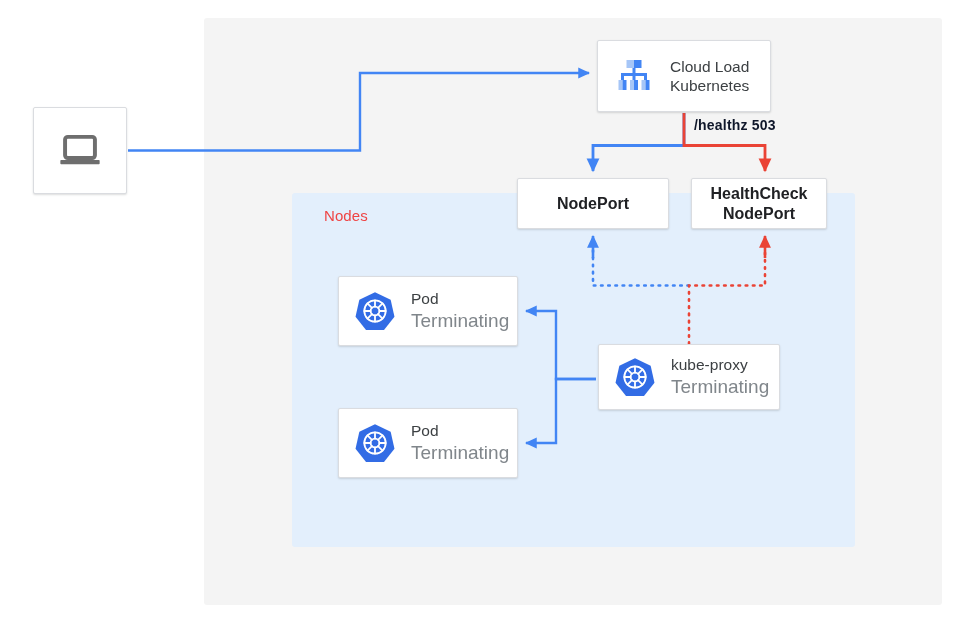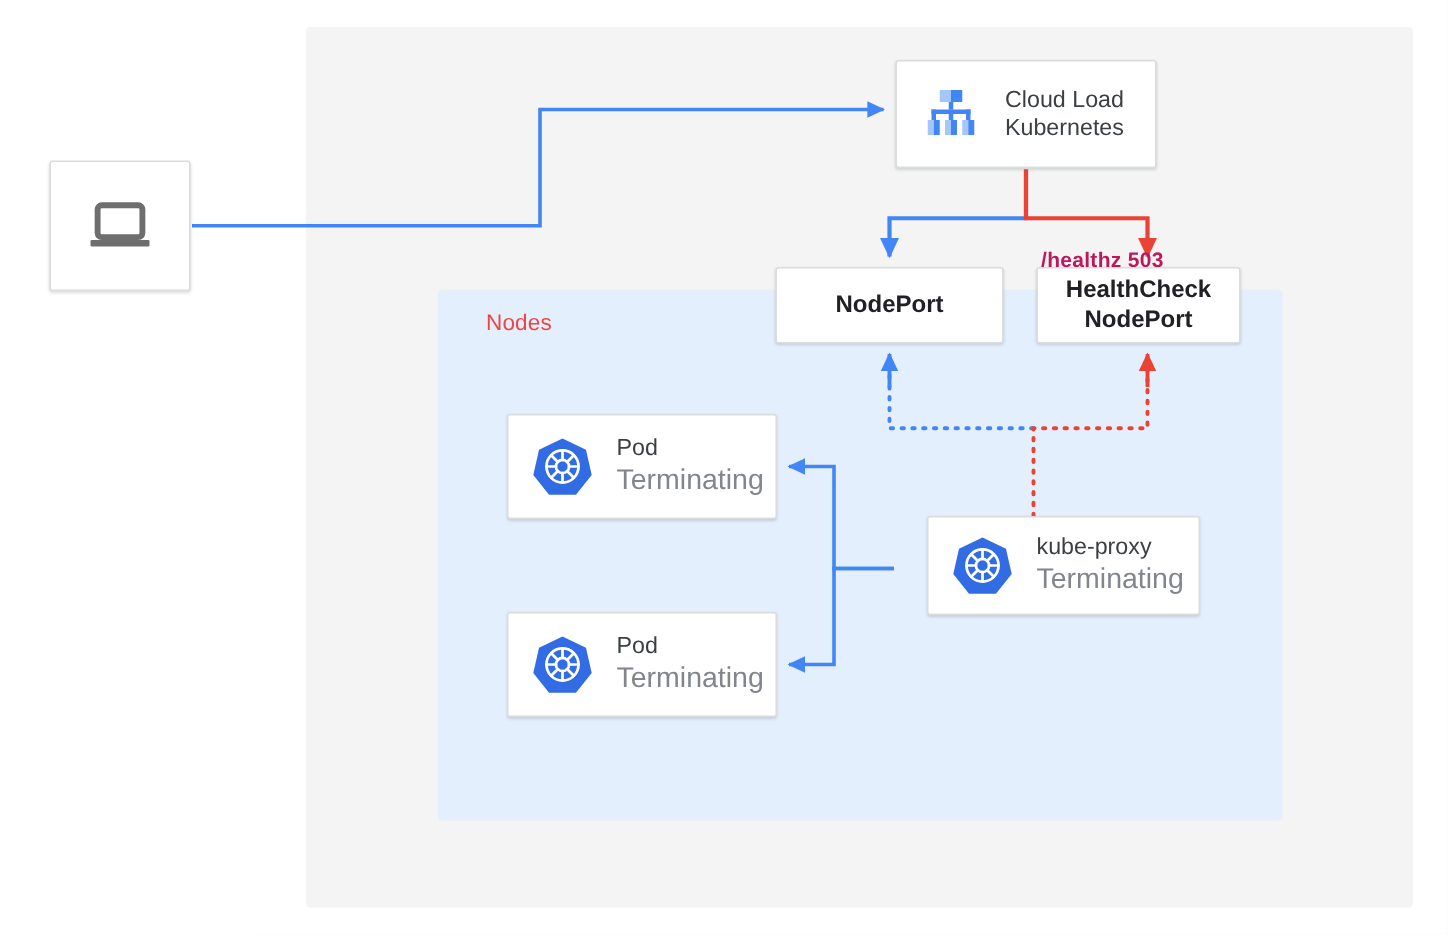--- a/index.html
+++ b/index.html
@@ -95,40 +95,39 @@
     font-weight: bold;
     font-size: 16px;
     color: #202124;
     line-height: 1.25;
   }
   
   #client-box   { left: 33px;  top: 107px; width: 94px;  height: 87px;  }
   #lb-box       { left: 597px; top: 40px;  width: 174px; height: 72px;  }
   #nodeport-box { left: 517px; top: 178px; width: 152px; height: 51px;  }
   #hcnodeport-box { left: 691px; top: 178px; width: 136px; height: 51px; }
-  #kubeproxy-box{ left: 598px; top: 344px; width: 182px; height: 66px; margin-left: 20px;  }
+  #kubeproxy-box{ left: 598px; top: 344px; width: 182px; height: 66px;  }
   #pod1-box     { left: 338px; top: 276px; width: 180px; height: 70px;  }
   #pod2-box     { left: 338px; top: 408px; width: 180px; height: 70px;  }
 
   #client-box .card-icon-row {
     padding-left: 0;
     justify-content: center;
   }
 
   
   .healthz-label {
     position: absolute;
     left: 694px;
     top: 117px;
     font-size: 14px;
     font-weight: bold;
-    color: #be185d;
+    color: #0f172a;
     white-space: nowrap;
     letter-spacing: .2px;
-    margin-top: 48px;
   }
   svg.wires {
     position: absolute;
     left: 0; top: 0;
     width: 965px;
     height: 623px;
     overflow: visible;
     pointer-events: none;
   }
 </style>

